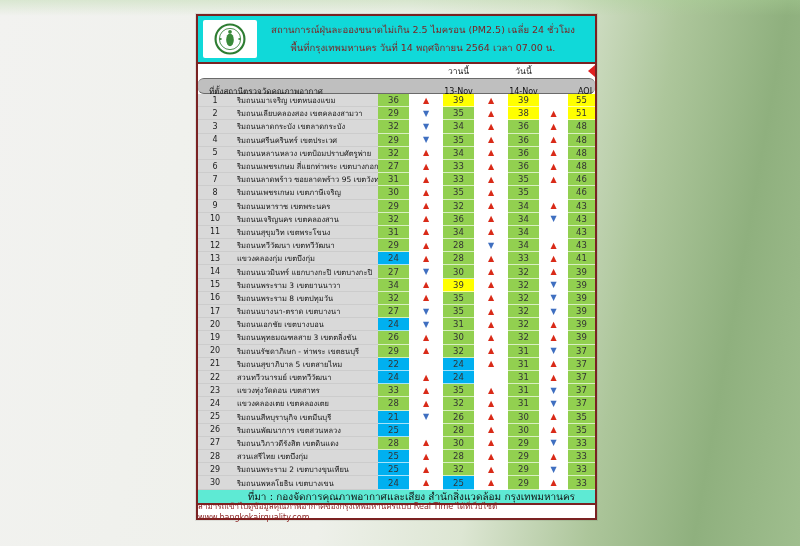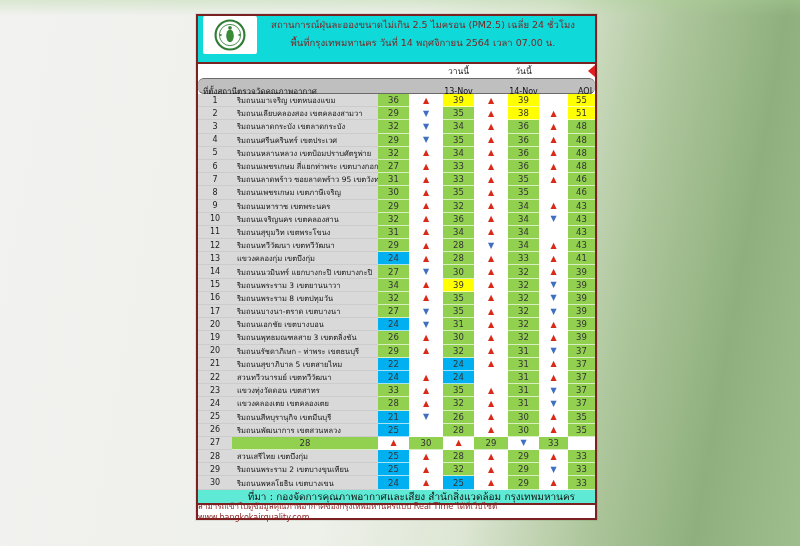--- a/index.html
+++ b/index.html
@@ -8,30 +8,30 @@
     font-family:"DejaVu Sans","Liberation Sans",sans-serif;
     background:
       linear-gradient(to bottom, rgba(170,210,150,.35) 0px, rgba(170,210,150,0) 16px),
       linear-gradient(100deg,#f2f2f0 0%,#eef0ea 46%,#dde6d3 62%,#adc69b 76%,#8fb07e 88%,#9fbe8e 100%);
   }
   .sheet{
     position:absolute;left:196px;top:14px;width:401px;box-sizing:border-box;
     border:2px solid var(--frame);background:#ffffff;
     box-shadow:0 0 0 1px rgba(0,0,0,.08);
   }
-  .titlebar{background:var(--hdrbg);height:46px;display:flex;align-items:flex-start;border-bottom:2px solid var(--frame);}
+  .titlebar{background:var(--hdrbg);height:46px;display:flex;align-items:center;border-bottom:2px solid var(--frame);}
   .logo-box{width:54px;height:38px;background:#fff;margin-left:5px;border-radius:2px;display:flex;align-items:center;justify-content:center;flex:none;}
   .titles{flex:1;text-align:center;color:#7c2323;font-size:9.5px;line-height:1.85;padding-right:6px;}
   .subhdr{position:relative;height:14px;background:#fff;align-items:center;}
   .subhdr span{font-size:8.5px;color:#222;text-align:center;display:block;}
   .corner-mark{position:absolute;right:0;top:1px;width:0;height:0;
     border-right:7px solid #e02020;border-top:6px solid transparent;border-bottom:6px solid transparent;}
   .grid{display:grid;grid-template-columns:34px 146px 31px 34px 31px 34px 31px 29px 27px;border-radius:6px;}
   .colhdr{background:#bfbfbf;height:14px;border-top:1px solid #6a6a6a;border-bottom:1px solid #6a6a6a;align-items:center;font-size:8px;color:#111;}
-  .colhdr .c-station{grid-column:1/3;padding-left:5px;white-space:nowrap;overflow:hidden;}
+  .colhdr .c-station{grid-column:1/3;padding-left:11px;white-space:nowrap;overflow:hidden;}
   .colhdr .c-d12{grid-column:3;text-align:left;margin-top:16px;}
   .colhdr .c-d13{grid-column:5;text-align:center;}
   .colhdr .c-d14{grid-column:7;text-align:center;}
   .colhdr .c-aqi{grid-column:9;text-align:right;padding-right:3px;}
   .row{height:13.2px;}
   .cell{display:flex;align-items:center;justify-content:center;box-sizing:border-box;}
   .no{background:#d9d9d9;font-size:8px;color:#222;border-bottom:1px solid #cccccc;}
   .station{background:#d9d9d9;font-size:7.5px;color:#111;justify-content:flex-start;padding-left:5px;
     white-space:nowrap;overflow:hidden;border-bottom:1px solid #cccccc;}
   .val{font-size:8.5px;color:#333;border-bottom:1px solid rgba(255,255,255,.65);}
@@ -365,20 +365,21 @@
         <div class="cell val lv-b">25</div>
         <div class="cell trend "></div>
         <div class="cell val lv-g">28</div>
         <div class="cell trend up">▲</div>
         <div class="cell val lv-g">30</div>
         <div class="cell trend up">▲</div>
         <div class="cell val lv-g">35</div>
       </div>
       <div class="row grid">
         <div class="cell no">27</div>
+        <div class="cell station">ริมถนนวิภาวดีรังสิต เขตดินแดง</div>
         <div class="cell val lv-g">28</div>
         <div class="cell trend up">▲</div>
         <div class="cell val lv-g">30</div>
         <div class="cell trend up">▲</div>
         <div class="cell val lv-g">29</div>
         <div class="cell trend down">▼</div>
         <div class="cell val lv-g">33</div>
       </div>
       <div class="row grid">
         <div class="cell no">28</div>

